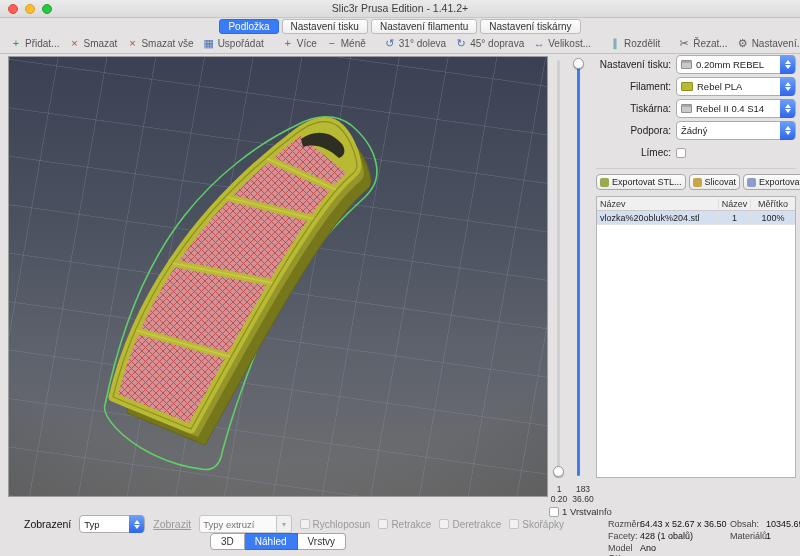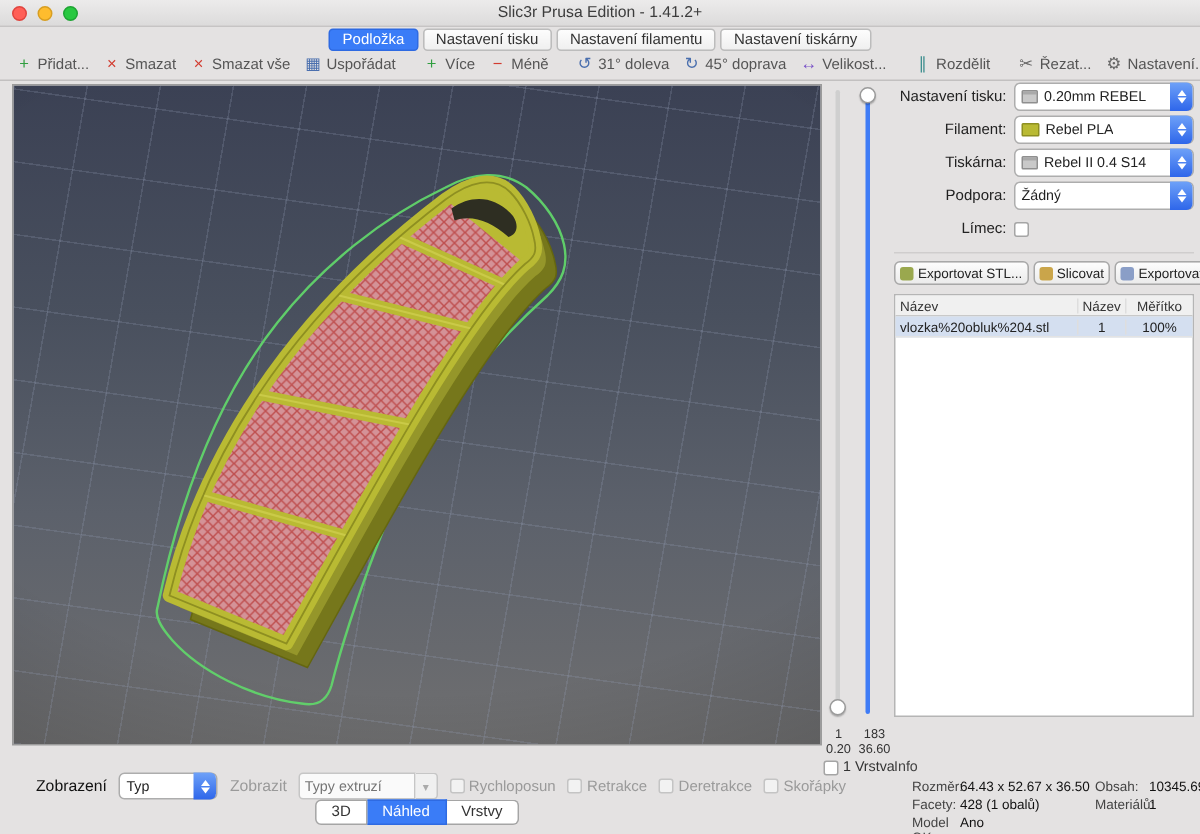--- a/index.html
+++ b/index.html
@@ -93,21 +93,21 @@
   
   .infopanel{position:absolute;left:596px;top:506px;width:200px;font-size:9px;color:#333;}
   .info-title{font-size:9.5px;color:#444;margin-bottom:2px;}
   .igrid{display:grid;grid-template-columns:42px 76px 46px auto;row-gap:2px;column-gap:2px;}
   .ilabel{color:#444;padding-left:12px;}
   .ival{color:#111;white-space:nowrap;}
   
   .bottombar{position:absolute;left:24px;top:514px;width:540px;height:20px;
     display:flex;align-items:center;gap:8px;}
   .blabel{font-size:10.5px;color:#111;white-space:nowrap;}
-  .blabel.dis{color:#9a9a9a;}
+  .blabel.dis{color:#9a9a9a;text-decoration:underline;}
   .combo.small{flex:none;width:66px;height:18px;}
   .extr-input{width:78px;height:18px;border:1px solid #c6c6c6;border-radius:3px 0 0 3px;
     background:#fafafa;font-size:9.5px;color:#999;padding:0 3px;font-family:"Liberation Sans",sans-serif;}
   .extr-arrow{width:16px;height:18px;border:1px solid #c6c6c6;border-left:none;border-radius:0 3px 3px 0;
     background:#f0f0f0;color:#aaa;font-size:8px;display:flex;align-items:center;justify-content:center;margin-left:-8px;}
   .bcheck{display:flex;align-items:center;gap:3px;white-space:nowrap;}
   .bcheck span{font-size:10px;color:#9a9a9a;}
   
   .viewswitch{position:absolute;left:278px;top:533px;transform:translateX(-50%);display:flex;}
   .vbtn{height:17px;padding:0 10px;font-size:10px;line-height:15px;color:#333;background:#fff;

